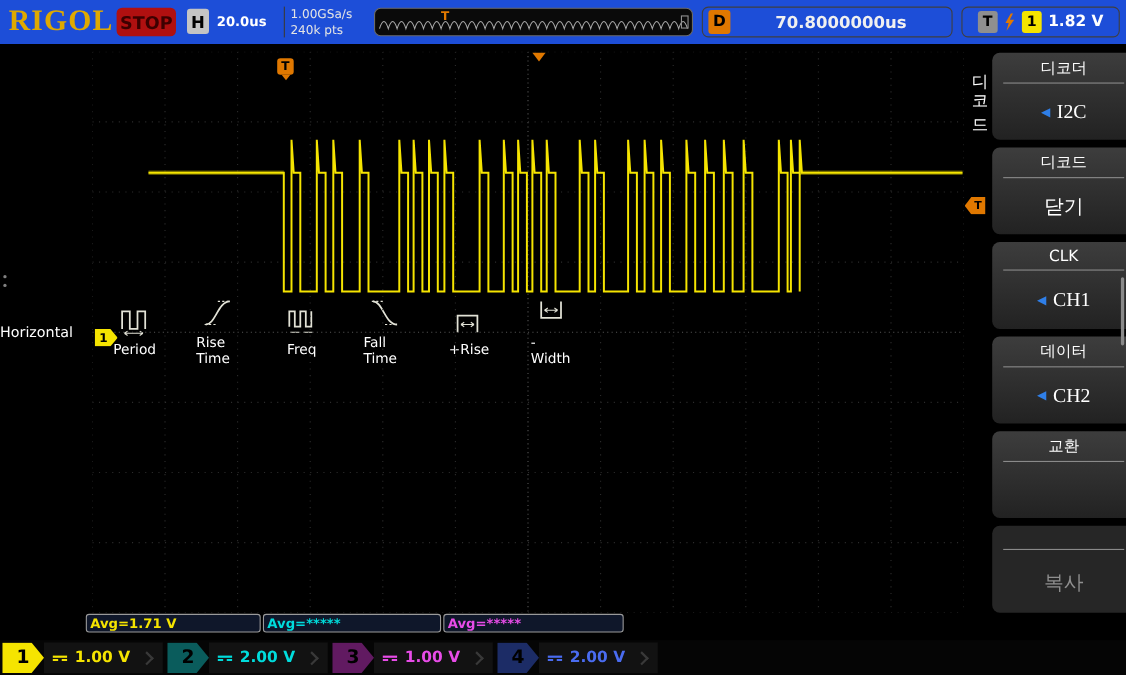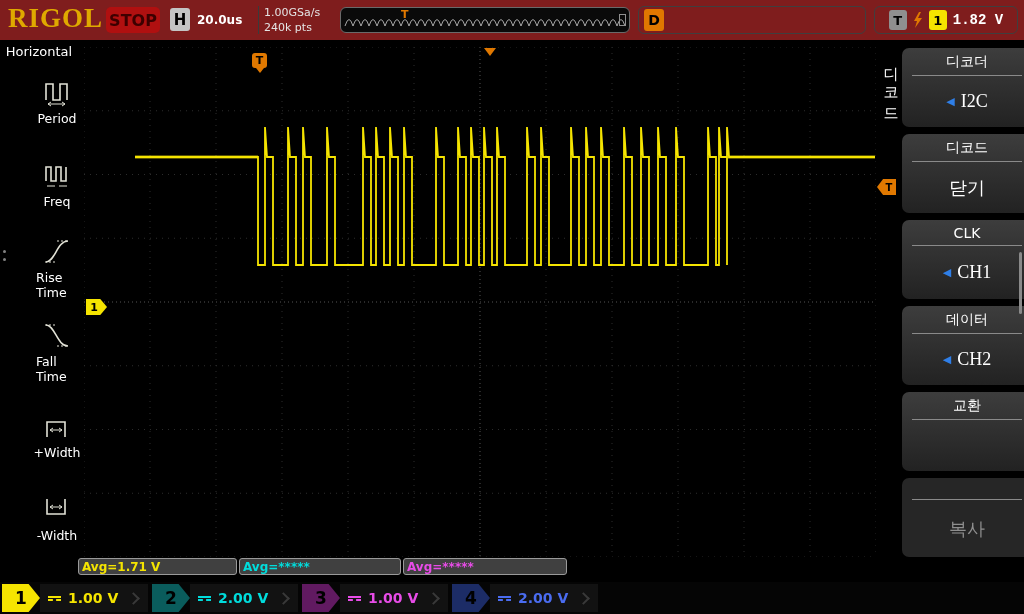--- a/index.html
+++ b/index.html
@@ -1,21 +1,21 @@
 <!DOCTYPE html>
 <html><head>
 <meta charset="utf-8">
 <style>
   * { margin:0; padding:0; box-sizing:border-box; }
   body { background:#222; }
   .screen { position:relative; width:1024px; height:614px; background:#000;
             font-family:"DejaVu Sans","Liberation Sans",sans-serif; overflow:hidden; }
 
   
-  .topbar { position:absolute; left:0; top:0; width:1024px; height:40px; background:#7f1d1d; }
+  .topbar { position:absolute; left:0; top:0; width:1024px; height:40px; background:#1d4ed8; }
   .logo { position:absolute; left:8px; top:3px; font-size:27px; font-weight:bold; color:#dfa900;
           font-family:"Liberation Serif","DejaVu Serif",serif; letter-spacing:1px; }
   .run-state { position:absolute; left:106px; top:7px; width:54px; height:26px; background:#b01010;
                color:#3d0000; font-weight:bold; font-size:16px; border-radius:5px;
                display:flex; align-items:center; justify-content:center; cursor:pointer; }
   .h-group { position:absolute; left:170px; top:8px; display:flex; align-items:center; gap:7px; }
   .badge { display:flex; align-items:center; justify-content:center; font-weight:bold; color:#000; border-radius:3px; }
   .h-badge { width:20px; height:23px; background:#c4c4c4; font-size:15px; }
   .timebase { color:#fff; font-weight:bold; font-size:12px; }
   .vsep { position:absolute; top:6px; width:1px; height:28px; background:#3a3a3a; }
@@ -26,25 +26,25 @@
   .hpos-t { position:absolute; left:60px; top:0; color:#e07800; font-size:11px; font-weight:bold; }
   .hpos-end { position:absolute; right:3px; top:6px; width:7px; height:12px; border:1px solid #909090; }
   .d-group { position:absolute; left:638px; top:6px; width:228px; height:28px; border:1px solid #3f3f3f;
              border-radius:6px; display:flex; align-items:center; }
   .d-badge { width:20px; height:22px; background:#e07800; font-size:14px; margin-left:5px; }
   .delay { flex:1; text-align:center; color:#f0f0f0; font-weight:bold; font-size:15px; }
   .trig-group { position:absolute; left:874px; top:6px; width:144px; height:28px; border:1px solid #3f3f3f;
                 border-radius:6px; display:flex; align-items:center; justify-content:center; gap:6px; }
   .t-badge { width:18px; height:20px; background:#8f8f8f; font-size:13px; }
   .src-badge { width:18px; height:20px; background:#f5e400; font-size:13px; }
-  .trig-level { color:#fff; font-weight:bold; font-size:14px;font-family:Liberation Mono, monospace; }
+  .trig-level { color:#fff; font-weight:bold; font-size:14px; }
 
   
   .leftbar { position:absolute; left:0; top:40px; width:78px; height:520px;
-             display:flex; flex-direction:column; align-items:center; }
+             display:flex; flex-direction:row; align-items:center; }
   .lefttitle { color:#fff; font-size:13px; margin:4px 0 0; }
   .left-item { flex:1; width:100%; display:flex; flex-direction:column; align-items:center;
                justify-content:center; gap:3px; cursor:pointer;padding-left:36px; }
   .licon { width:40px; height:32px; stroke:#e2e2d6; fill:none; stroke-width:1.6; }
   .llabel { color:#fff; font-size:12.5px; }
   .scrolldots { position:absolute; left:3px; top:250px; display:flex; flex-direction:column; gap:5px; }
   .scrolldots i { width:3px; height:3px; border-radius:50%; background:#808080; }
 
   
   .plot { position:absolute; left:84px; top:47px; width:792px; height:510px; }
@@ -72,21 +72,21 @@
   .btn-value { flex:1; display:flex; align-items:center; justify-content:center; gap:6px;
                color:#fff; font-size:18px; font-family:"Liberation Serif","DejaVu Serif",serif; }
   .arrow { color:#2f7fe8; font-size:11px; }
   .rbtn.disabled { background:#262626; }
   .rbtn.disabled .btn-value { color:#8f8f8f; }
   .rscroll { position:absolute; left:1019px; top:252px; width:3px; height:62px;
              background:#8a8a8a; border-radius:2px; }
 
   
   .mbox { position:absolute; top:558px; height:17px; border:1px solid #9a9a9a; border-radius:3px;
-          background:#404040; font-size:12px; font-weight:bold; display:flex; align-items:center;
+          background:#0f172a; font-size:12px; font-weight:bold; display:flex; align-items:center;
           padding-left:3px; cursor:pointer; }
   .m1 { left:78px; width:159px; } .m2 { left:239px; width:162px; } .m3 { left:403px; width:164px; }
 
   
   .chbar { position:absolute; left:0; top:582px; width:1024px; height:32px; background:#050505; }
   .ch-tag { position:absolute; top:2px; height:28px; display:flex; align-items:center; cursor:pointer; }
   .c1 { left:2px; } .c2 { left:152px; } .c3 { left:302px; } .c4 { left:452px; }
   .ch-num { width:38px; height:28px; display:flex; align-items:center; justify-content:center;
             color:#000; font-weight:bold; font-size:17px;
             clip-path:polygon(0 0,70% 0,100% 50%,70% 100%,0 100%); }
@@ -115,20 +115,21 @@
     </div>
     <div class="hpos">
       <svg id="squiggle" width="286" height="24" viewBox="0 0 286 24">
         <path id="squigglepath" stroke="#a8a8a8" fill="none" stroke-width="1" d="M2 17 q4 -13 8 0 q4 -13 8 0 q4 -13 8 0 q4 -13 8 0 q4 -13 8 0 q4 -13 8 0 q4 -13 8 0 q4 -13 8 0 q4 -13 8 0 q4 -13 8 0 q4 -13 8 0 q4 -13 8 0 q4 -13 8 0 q4 -13 8 0 q4 -13 8 0 q4 -13 8 0 q4 -13 8 0 q4 -13 8 0 q4 -13 8 0 q4 -13 8 0 q4 -13 8 0 q4 -13 8 0 q4 -13 8 0 q4 -13 8 0 q4 -13 8 0 q4 -13 8 0 q4 -13 8 0 q4 -13 8 0 q4 -13 8 0 q4 -13 8 0 q4 -13 8 0 q4 -13 8 0 q4 -13 8 0 q4 -13 8 0 q4 -13 8 0"></path>
       </svg>
       <span class="hpos-t">T</span>
       <span class="hpos-end"></span>
     </div>
     <div class="d-group">
       <span class="badge d-badge">D</span>
+      <span class="delay">70.8000000us</span>
     </div>
     <div class="trig-group">
       <span class="badge t-badge">T</span>
       <svg width="10" height="17" viewBox="0 0 10 17">
         <polygon points="6,0 1,9 4,9 2,16 9,6 5,6 8,0" fill="#e07800"></polygon>
       </svg>
       <span class="badge src-badge">1</span>
       <span class="trig-level">1.82 V</span>
     </div>
   </div>
@@ -139,48 +140,48 @@
     <div class="left-item">
       <svg class="licon" viewBox="0 0 28 32">
         <path d="M3 24 V8 H10 V24 H17 V8 H24 V24"></path>
           <path d="M5 28 H22 M5 28 l3 -2 M5 28 l3 2 M22 28 l-3 -2 M22 28 l-3 2" stroke-width="1"></path>
       </svg>
       <div class="llabel">Period</div>
     </div>
 
     <div class="left-item">
       <svg class="licon" viewBox="0 0 28 32">
+        <path d="M3 27 C 12 27 14 6 25 6"></path>
+          <path d="M14 6 H26 M2 27 H14" stroke-dasharray="2 2" stroke-width="1"></path>
+      </svg>
+      <div class="llabel">Rise Time</div>
+    </div>
+
+    <div class="left-item">
+      <svg class="licon" viewBox="0 0 28 32">
         <path d="M3 22 V8 H8 V22 H13 V8 H18 V22 H23 V8"></path>
           <path d="M4 27 H12 M16 27 H24" stroke-width="1"></path>
       </svg>
       <div class="llabel">Freq</div>
     </div>
 
     <div class="left-item">
       <svg class="licon" viewBox="0 0 28 32">
-        <path d="M3 27 C 12 27 14 6 25 6"></path>
-          <path d="M14 6 H26 M2 27 H14" stroke-dasharray="2 2" stroke-width="1"></path>
-      </svg>
-      <div class="llabel">Rise Time</div>
-    </div>
-
-    <div class="left-item">
-      <svg class="licon" viewBox="0 0 28 32">
         <path d="M3 6 C 12 6 14 27 25 27"></path>
           <path d="M2 6 H14 M14 27 H26" stroke-dasharray="2 2" stroke-width="1"></path>
       </svg>
       <div class="llabel">Fall Time</div>
     </div>
 
     <div class="left-item">
       <svg class="licon" viewBox="0 0 28 32">
         <path d="M4 27 V12 H22 V27"></path>
           <path d="M7 20 H19 M7 20 l3 -2 M7 20 l3 2 M19 20 l-3 -2 M19 20 l-3 2" stroke-width="1"></path>
       </svg>
-      <div class="llabel">+Width</div>
+      <div class="llabel">+Rise</div>
     </div>
 
     <div class="left-item">
       <svg class="licon" viewBox="0 0 28 32">
         <path d="M4 6 V21 H22 V6"></path>
           <path d="M7 14 H19 M7 14 l3 -2 M7 14 l3 2 M19 14 l-3 -2 M19 14 l-3 2" stroke-width="1"></path>
       </svg>
       <div class="llabel">-Width</div>
     </div>
   </div>

